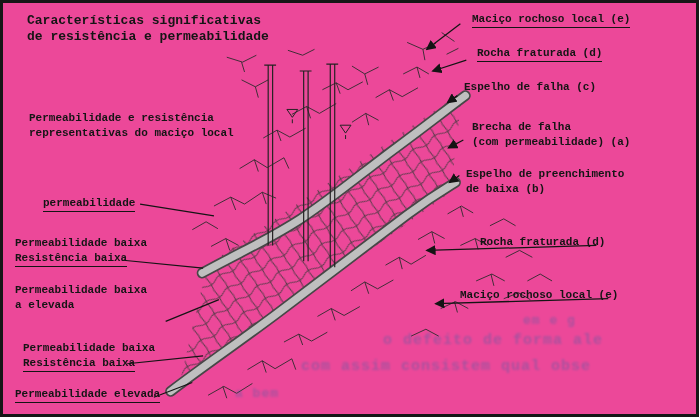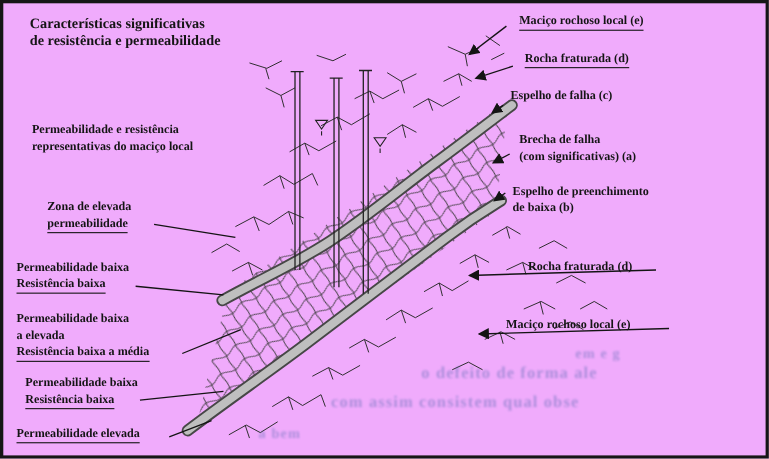--- a/index.html
+++ b/index.html
@@ -1,19 +1,19 @@
 <!DOCTYPE html>
 <html><head>
 <meta charset="utf-8">
 <style>
   html,body{margin:0;padding:0;background:#e9e9e9;}
   .page{
     position:relative;width:699px;height:417px;box-sizing:border-box;
-    background:#f0abfc;border:3px solid #161616;overflow:hidden;
-    font-family:Liberation Serif, serif;color:#151515;
+    background:#ec4899;border:3px solid #161616;overflow:hidden;
+    font-family:Liberation Mono, monospace;color:#151515;
   }
   .art{position:absolute;left:0;top:0;width:693px;height:411px;}
   .title{position:absolute;left:24px;top:10px;font-weight:bold;font-size:13px;line-height:16px;white-space:nowrap;}
   .lbl{position:absolute;font-weight:bold;font-size:11px;line-height:15px;white-space:nowrap;}
   .lbl span{display:inline-block;}
   .u{border-bottom:1.4px solid #141414;}
   .ind{margin-left:8px;}
   .bleed{
     position:absolute;font-weight:bold;font-size:15px;white-space:nowrap;
     color:#3d5fa6;opacity:.38;filter:blur(1.1px);letter-spacing:1px;
@@ -98,33 +98,32 @@
     <div>Características significativas</div>
     <div>de resistência e permeabilidade</div>
   </div>
 
   <div class="lbl" style="left:14px;top:108px;margin-left:12px;">
     <span>Permeabilidade e resistência</span><br>
     <span>representativas do maciço local</span>
   </div>
 
   <div class="lbl" style="left:40px;top:178px;">
-    <span>Zona de elevada</span><br>
+    <br>
     <span class="u">permeabilidade</span>
   </div>
 
   <div class="lbl" style="left:12px;top:233px;">
     <span>Permeabilidade baixa</span><br>
     <span class="u">Resistência baixa</span>
   </div>
 
   <div class="lbl" style="left:12px;top:280px;">
     <span>Permeabilidade baixa</span><br>
     <span>a elevada</span><br>
-    <span class="u">Resistência baixa a média</span>
   </div>
 
   <div class="lbl" style="left:20px;top:338px;">
     <span>Permeabilidade baixa</span><br>
     <span class="u">Resistência baixa</span>
   </div>
 
   <div class="lbl" style="left:12px;top:384px;">
     <span class="u">Permeabilidade elevada</span>
   </div>
@@ -136,21 +135,21 @@
   <div class="lbl" style="left:474px;top:43px;">
     <span class="u">Rocha fraturada (d)</span>
   </div>
 
   <div class="lbl" style="left:461px;top:77px;">
     <span>Espelho de falha (c)</span><br>
   </div>
 
   <div class="lbl" style="left:469px;top:117px;">
     <span>Brecha de falha</span><br>
-    <span>(com significativas) (a)</span>
+    <span>(com permeabilidade) (a)</span>
   </div>
 
   <div class="lbl" style="left:463px;top:164px;">
     <span>Espelho de preenchimento</span><br>
     <span>de baixa (b)</span>
   </div>
 
   <div class="lbl" style="left:477px;top:232px;">
     <span>Rocha fraturada (d)</span>
   </div>

